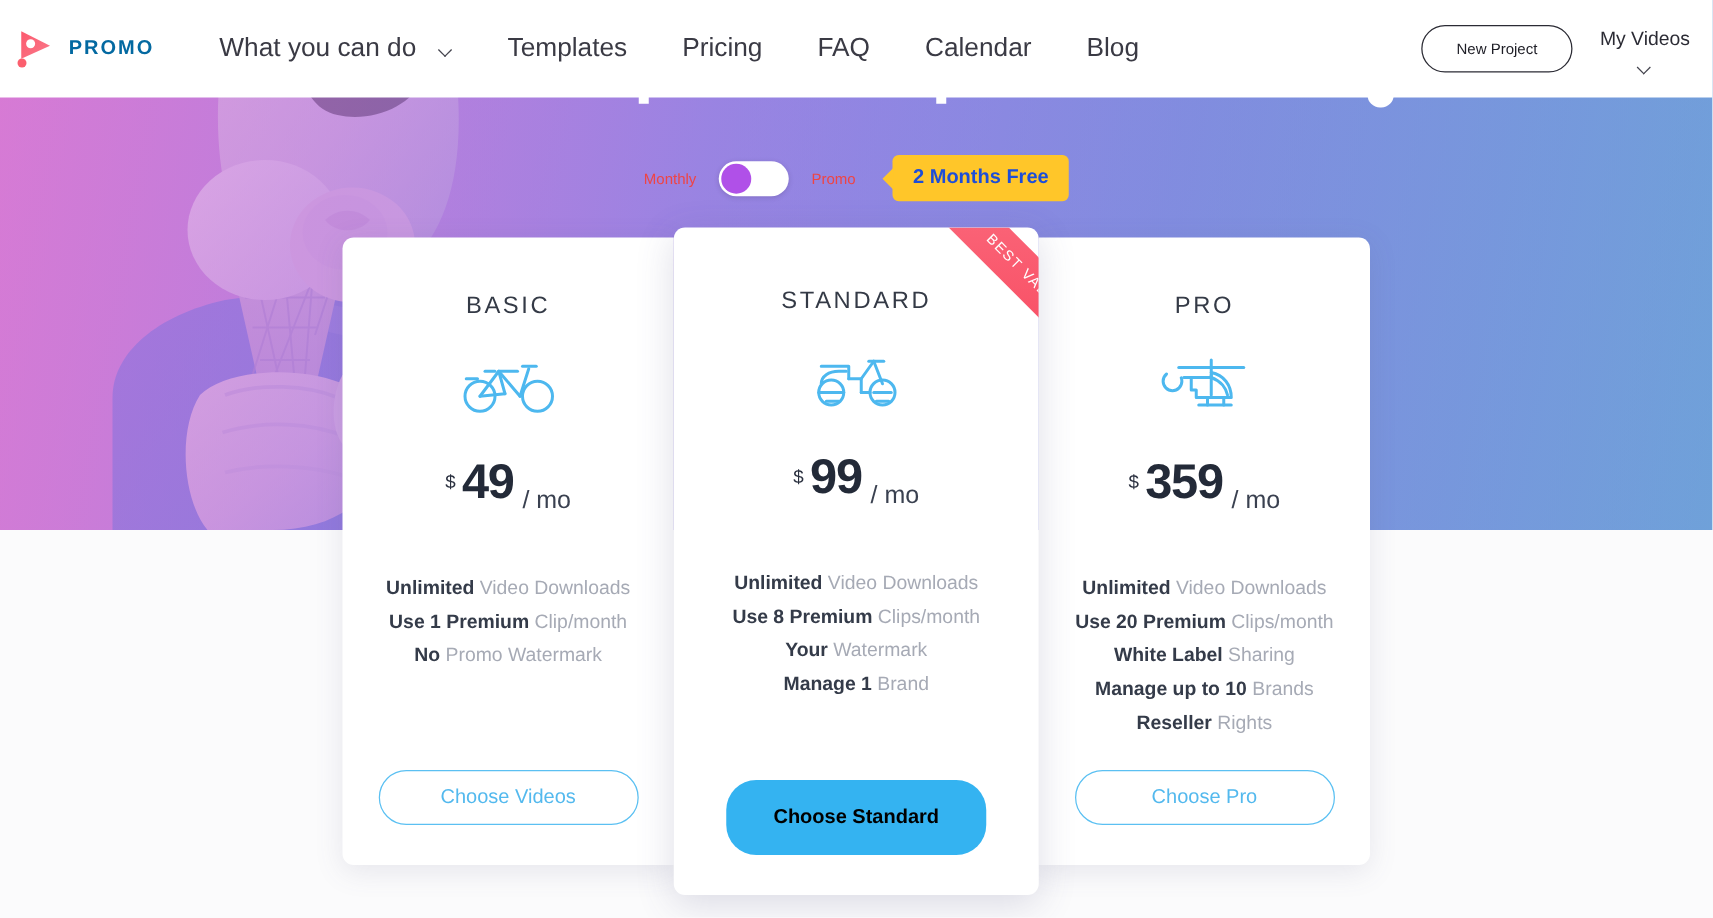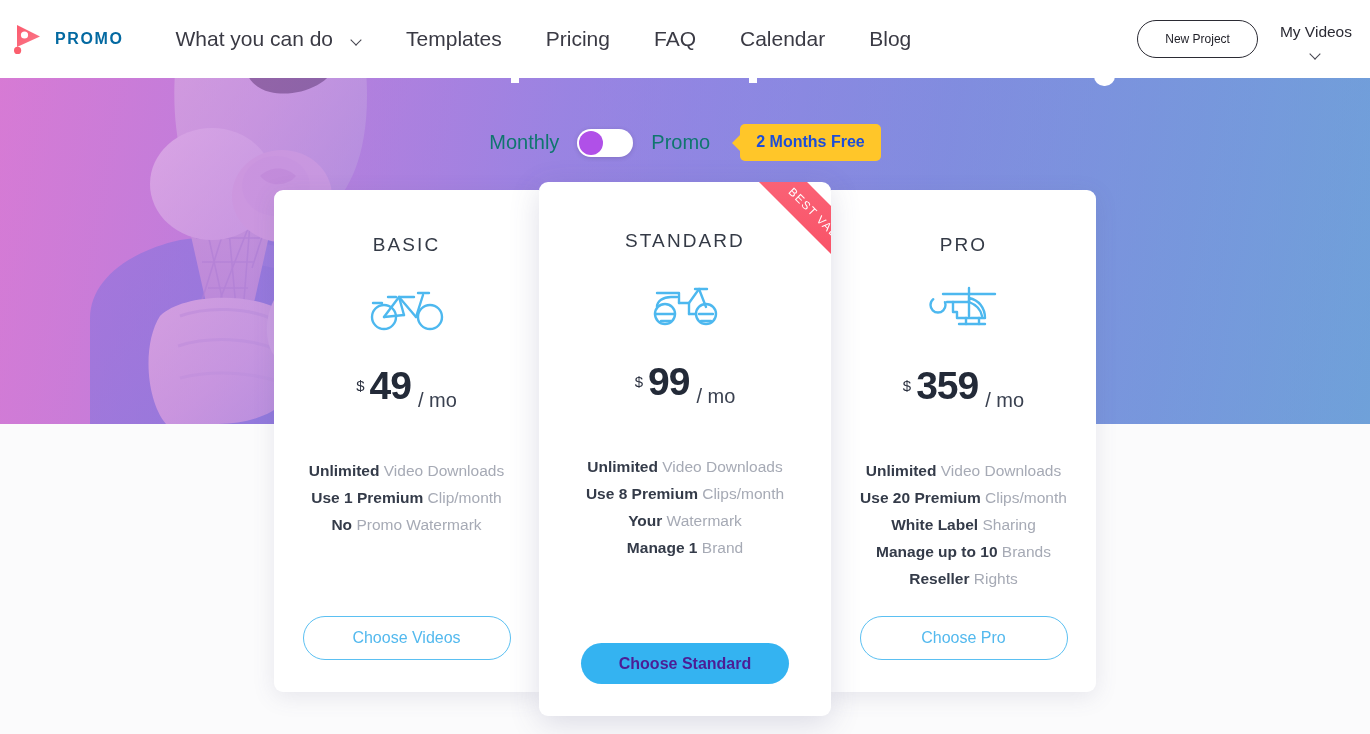--- a/index.html
+++ b/index.html
@@ -151,22 +151,22 @@
     top: 124px;
     left: 0;
     width: 1370px;
     display: flex;
     align-items: center;
     justify-content: center;
     gap: 0;
     z-index: 20;
   }
   .billing-label {
-    font-size: 20px;
-    color: #0f766e;
+    font-size: 12px;
+    color: #ef4444;
     white-space: nowrap;
   }
   .toggle {
     width: 56px;
     height: 28px;
     border-radius: 14px;
     background: #ffffff;
     position: relative;
     margin: 0 18px;
     cursor: pointer;
@@ -318,24 +318,24 @@
   }
   .cta-outline {
     width: 208px;
     height: 44px;
     border: 1.4px solid #5bc0f2;
     background: #ffffff;
     color: #53b9ee;
   }
   .cta-filled {
     width: 208px;
-    height: 41px;
+    height: 60px;
     border: none;
     background: #34b3f1;
-    color: #4c1d95;
+    color: #000000;
     font-weight: 700;
   }
 
   
   .ribbon {
     position: absolute;
     top: 0; right: 0;
     width: 124px;
     height: 124px;
     overflow: hidden;

